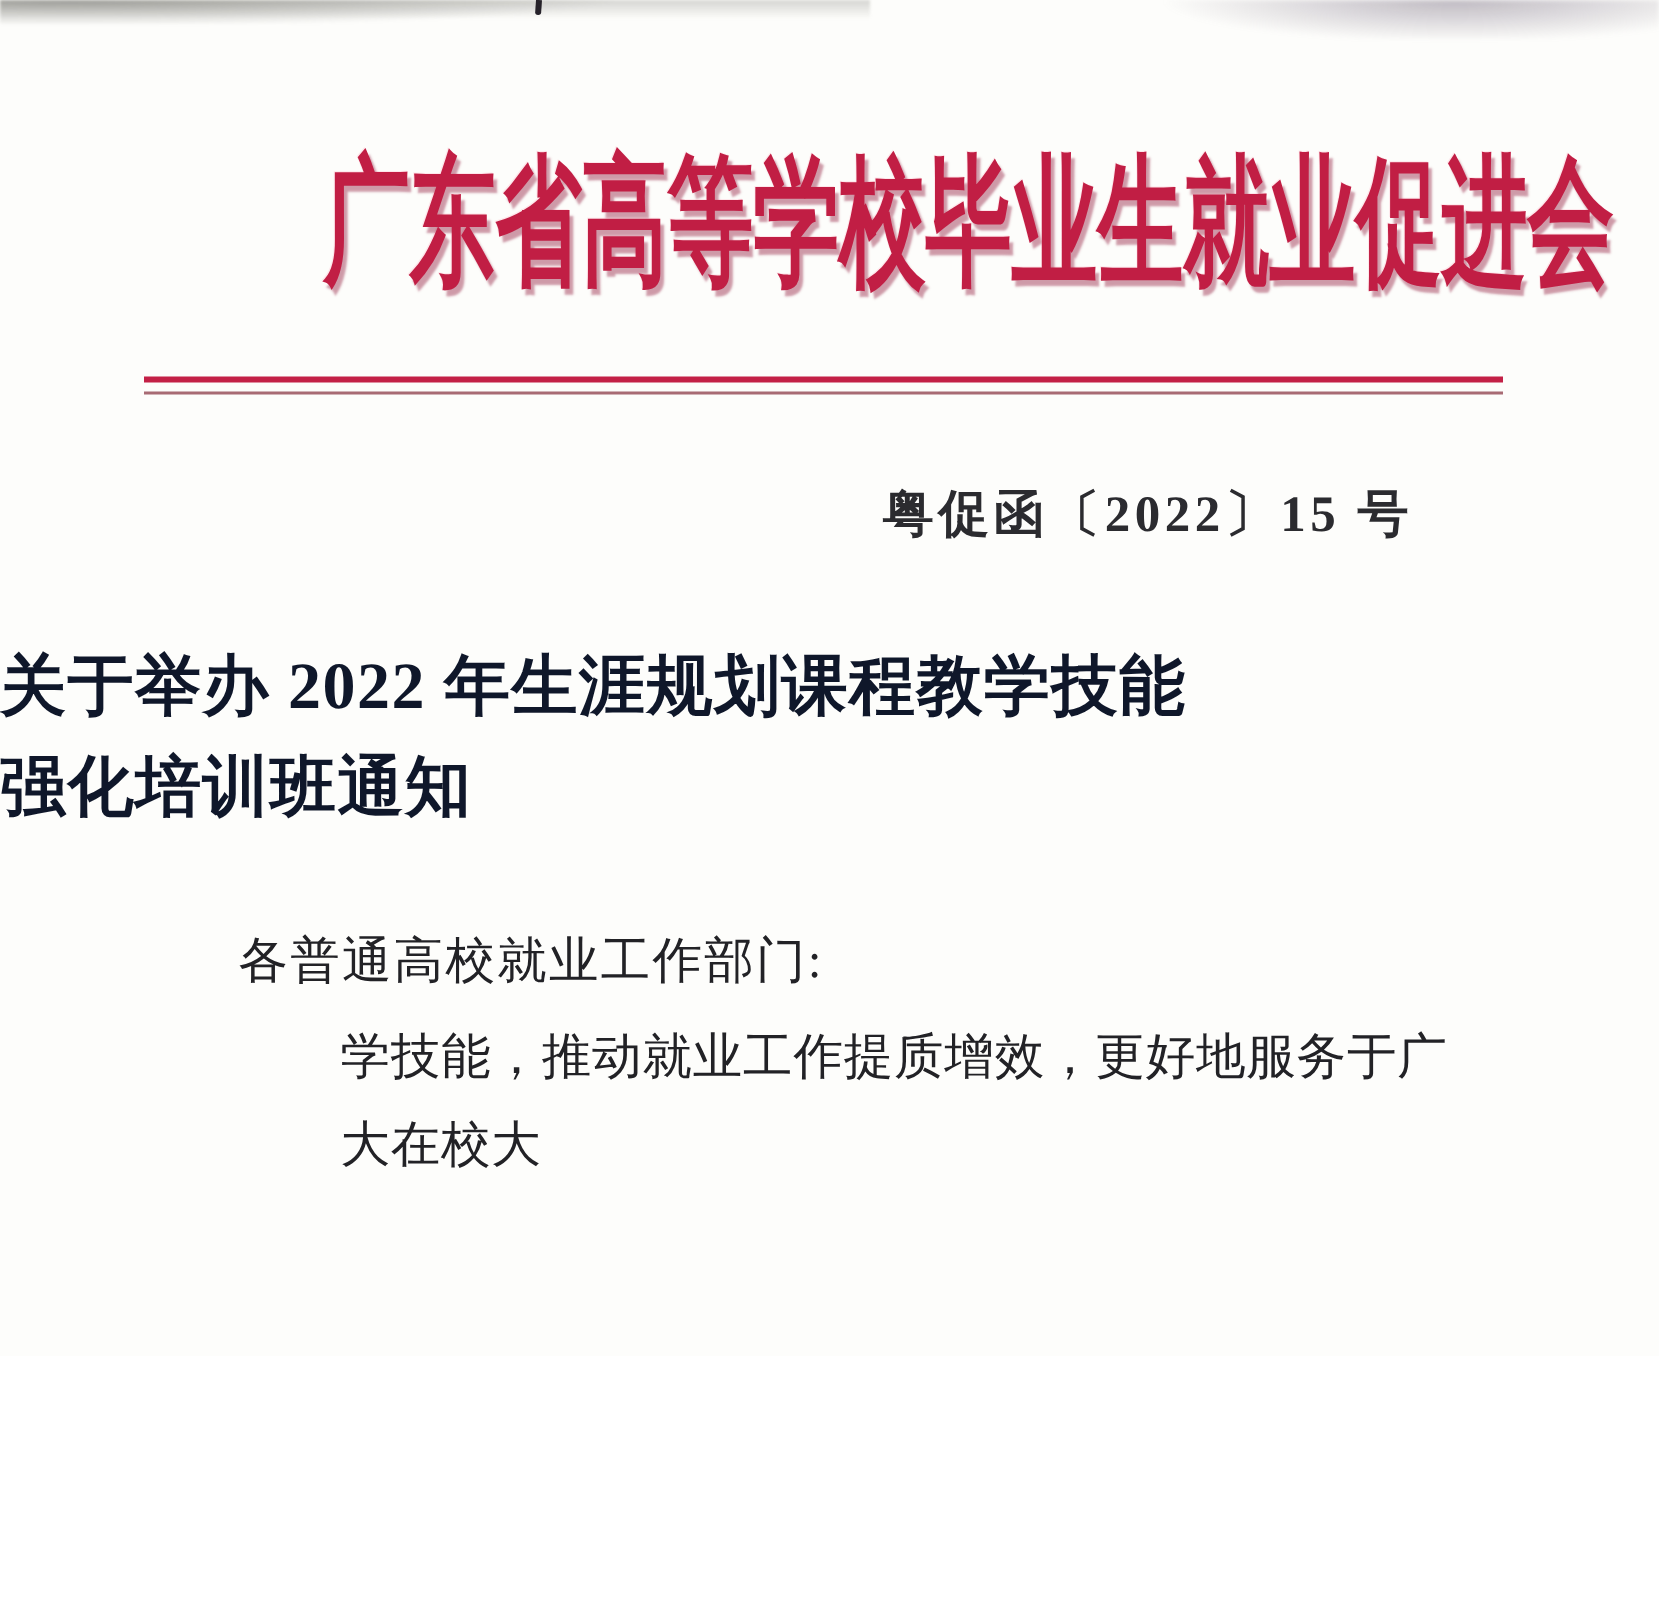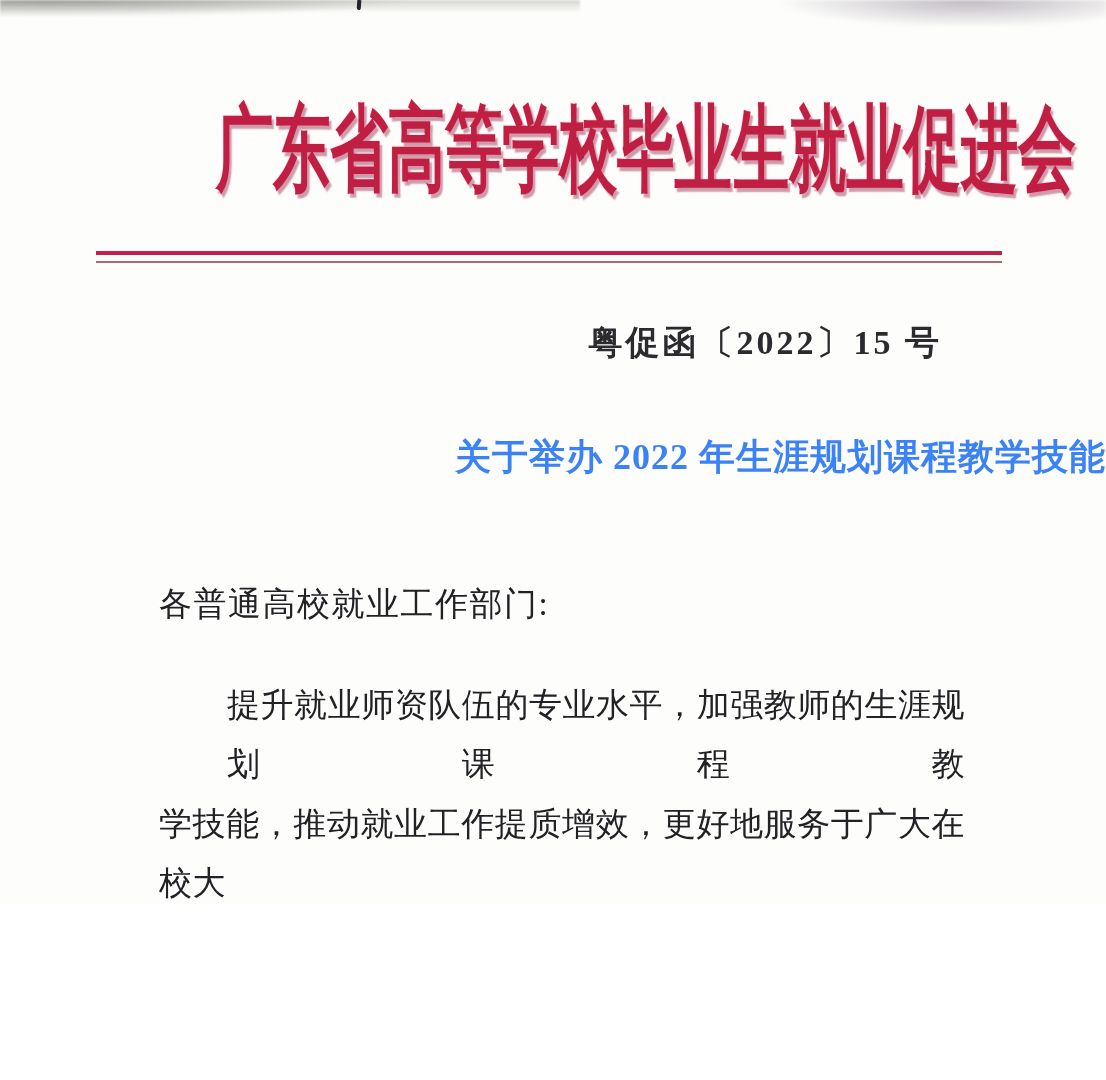--- a/index.html
+++ b/index.html
@@ -53,28 +53,28 @@
 
   .doc-number {
     position: absolute; top: 320px; right: 164px;
     font-size: 34px; color: #2b2b2f; letter-spacing: 3px;
     white-space: nowrap;
     font-weight: bold;
   }
 
   .title {
     position: absolute; top: 424px; left: 0; width: 1106px; margin: 0;
-    text-align: right;
-    font-size: 36px; font-weight: bold; color: #3b82f6;
+    text-align: left;
+    font-size: 44px; font-weight: bold; color: #0f172a;
     line-height: 67px; letter-spacing: 1px;
   }
   .title .title-line { display: block; }
 
   .salutation {
-    position: absolute; top: 582px; left: 159px;
+    position: absolute; top: 618px; left: 159px;
     font-size: 33px; color: #222226; letter-spacing: 1.5px;
     white-space: nowrap;
   }
 
   .paragraph {
     position: absolute; top: 676px; left: 159px; width: 806px;
     font-size: 33px; color: #222226; line-height: 59.4px;
   }
   .body-line {
     text-align: justify;
@@ -98,22 +98,22 @@
 
   <div class="red-rule">
     <div class="rule-top"></div>
     <div class="rule-bottom"></div>
   </div>
 
   <div class="doc-number">粤促函〔2022〕15 号</div>
 
   <h1 class="title">
     <span class="title-line">关于举办 2022 年生涯规划课程教学技能</span>
+    <span class="title-line">强化培训班通知</span>
   </h1>
 
   <div class="salutation">各普通高校就业工作部门:</div>
 
   <div class="paragraph">
-      <div class="body-line">提升就业师资队伍的专业水平，加强教师的生涯规划课程教</div>
       <div class="body-line">学技能，推动就业工作提质增效，更好地服务于广大在校大</div>
     </div>
 
 </div>
 
 </body></html>

